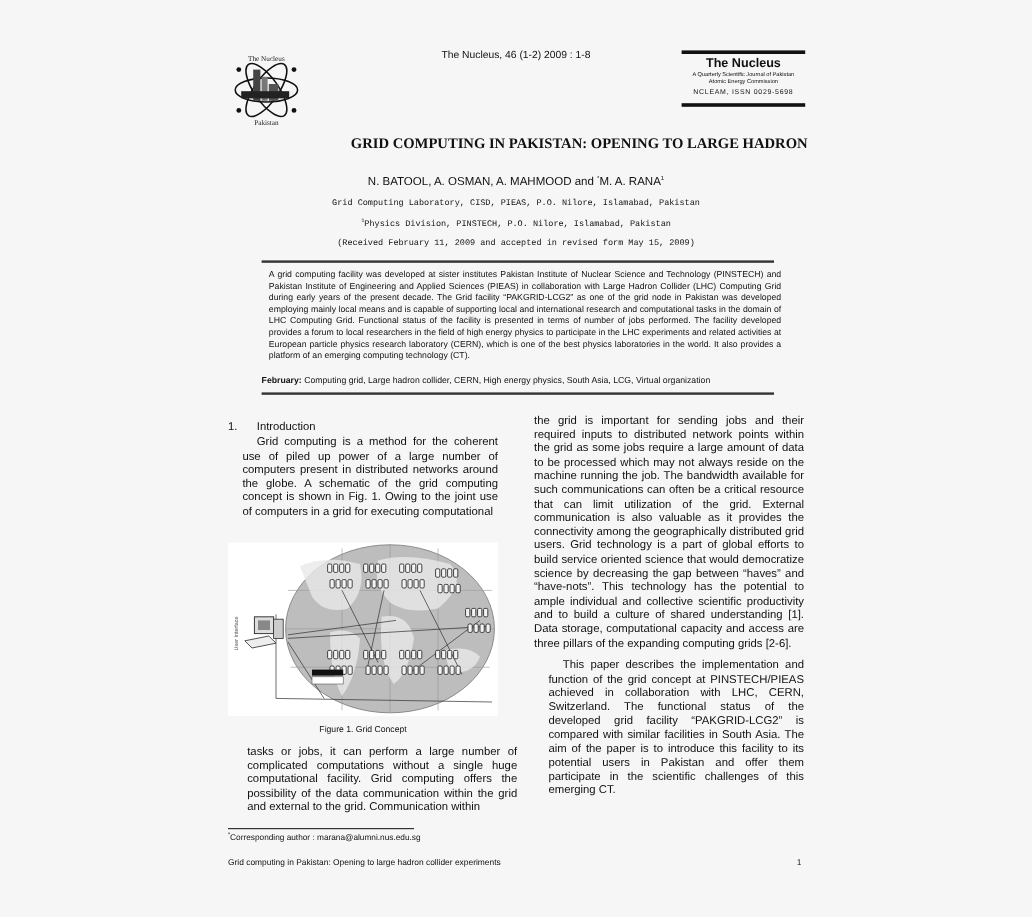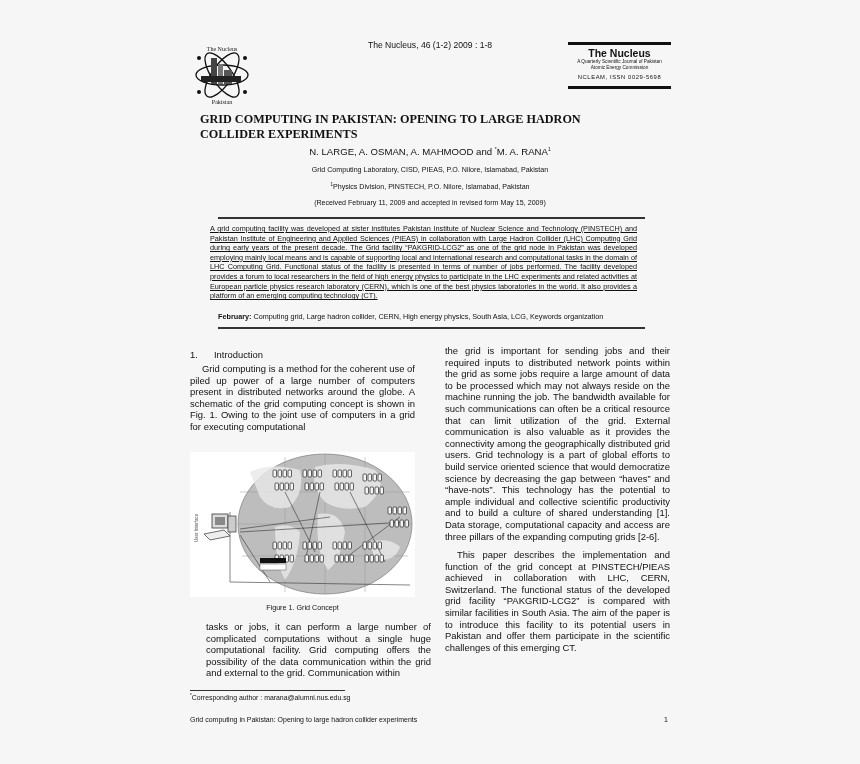--- a/index.html
+++ b/index.html
@@ -11,36 +11,36 @@
   .abs { position: absolute; }
   .logo { left: 189px; top: 42px; width: 66px; height: 64px; }
   .running-head { left: 300px; top: 40px; width: 260px; text-align: center; font-size: 8.6px; }
   .journal-box { left: 568px; top: 42px; width: 103px; text-align: center; }
   .journal-box .rule { height: 3px; background: #111; margin: 0; }
   .journal-box .rule.bottom { margin-top: 6px; }
   .journal-box .name { font-weight: bold; font-size: 10.5px; margin-top: 2px; line-height: 12px; }
   .journal-box .sub { font-size: 4.7px; line-height: 5.5px; }
   .journal-box .issn { font-size: 5.8px; letter-spacing: 0.6px; margin-top: 4px; }
   .title {
-    left: 200px; top: 112px; width: 460px; text-align: left;
+    left: 213px; top: 112px; width: 460px; text-align: right;
     font-family: "Liberation Serif", serif; font-weight: bold; font-size: 12.2px; line-height: 15px;
   }
   .authors { left: 200px; top: 146px; width: 460px; text-align: center; font-size: 9.6px; }
   .authors sup { font-size: 5px; }
-  .affil { left: 200px; width: 460px; text-align: center; font-size: 7.1px; }
+  .affil { left: 200px; width: 460px; text-align: center; font-size: 7.1px; font-family: Liberation Mono, monospace; }
   .affil sup { font-size: 4.5px; }
   .hr { height: 2px; background: #333; }
   .abstract {
-    left: 210px; top: 224px; width: 427px; font-size: 7.25px; line-height: 9.6px; text-align: justify; text-decoration: underline;
+    left: 224px; top: 224px; width: 427px; font-size: 7.25px; line-height: 9.6px; text-align: justify;
   }
   .keywords { left: 218px; top: 312px; width: 427px; font-size: 7.25px; }
   .keywords b { font-weight: bold; }
   .col { font-size: 9.45px; line-height: 11.6px; text-align: justify; width: 225px; }
   .col p { margin: 0; }
-  .col .indent { text-indent: 12px; }
+  .col .indent { text-indent: 12px; margin-left: 12px; }
   .section-head { left: 190px; top: 349px; font-size: 9.4px; font-weight: normal; }
   .section-head span.num { display: inline-block; width: 24px; }
   .figure { left: 190px; top: 452px; width: 225px; height: 145px; }
   .fig-caption { left: 190px; top: 603px; width: 225px; text-align: center; font-size: 7.2px; }
   .fn-rule { left: 190px; top: 690px; width: 155px; height: 1px; background: #333; }
   .footnote { left: 190px; top: 693px; font-size: 6.9px; }
   .footnote sup { font-size: 4.5px; }
   .footer-left { left: 190px; top: 716px; font-size: 7px; }
   .footer-right { left: 664px; top: 716px; font-size: 7px; }
 </style>
@@ -71,37 +71,36 @@
   <div class="rule"></div>
   <div class="name">The Nucleus</div>
   <div class="sub">A Quarterly Scientific Journal of Pakistan</div>
   <div class="sub">Atomic Energy Commission</div>
   <div class="issn">NCLEAM, ISSN 0029-5698</div>
   <div class="rule bottom"></div>
 </div>
 
 <div class="abs title">
   <div>GRID COMPUTING IN PAKISTAN: OPENING TO LARGE HADRON</div>
-  <div>COLLIDER EXPERIMENTS</div>
 </div>
 
 <div class="abs authors">
-  <span>N. LARGE, A. OSMAN, A. MAHMOOD and </span><sup>*</sup><span>M. A. RANA</span><sup>1</sup>
+  <span>N. BATOOL, A. OSMAN, A. MAHMOOD and </span><sup>*</sup><span>M. A. RANA</span><sup>1</sup>
 </div>
 
 <div class="abs affil" style="top:166px;">Grid Computing Laboratory, CISD, PIEAS, P.O. Nilore, Islamabad, Pakistan</div>
 <div class="abs affil" style="top:182px;">
   <sup>1</sup><span>Physics Division, PINSTECH, P.O. Nilore, Islamabad, Pakistan</span>
 </div>
 <div class="abs affil" style="top:199px;">(Received February 11, 2009 and accepted in revised form May 15, 2009)</div>
 
 <div class="abs hr" style="left:218px; top:217px; width:427px;"></div>
 <div class="abs abstract">A grid computing facility was developed at sister institutes Pakistan Institute of Nuclear Science and Technology (PINSTECH) and Pakistan Institute of Engineering and Applied Sciences (PIEAS) in collaboration with Large Hadron Collider (LHC) Computing Grid during early years of the present decade. The Grid facility “PAKGRID-LCG2” as one of the grid node in Pakistan was developed employing mainly local means and is capable of supporting local and international research and computational tasks in the domain of LHC Computing Grid. Functional status of the facility is presented in terms of number of jobs performed. The facility developed provides a forum to local researchers in the field of high energy physics to participate in the LHC experiments and related activities at European particle physics research laboratory (CERN), which is one of the best physics laboratories in the world. It also provides a platform of an emerging computing technology (CT).</div>
 <div class="abs keywords">
-  <b>February:</b><span> Computing grid, Large hadron collider, CERN, High energy physics, South Asia, LCG, Keywords organization</span>
+  <b>February:</b><span> Computing grid, Large hadron collider, CERN, High energy physics, South Asia, LCG, Virtual organization</span>
 </div>
 <div class="abs hr" style="left:218px; top:327px; width:427px;"></div>
 
 <div class="abs section-head">
   <span class="num">1.</span><span>Introduction</span>
 </div>
 <div class="abs col" style="left:190px; top:363px;">
   <p class="indent">Grid computing is a method for the coherent use of piled up power of a large number of computers present in distributed networks around the globe. A schematic of the grid computing concept is shown in Fig. 1. Owing to the joint use of computers in a grid for executing computational</p>
 </div>
 

